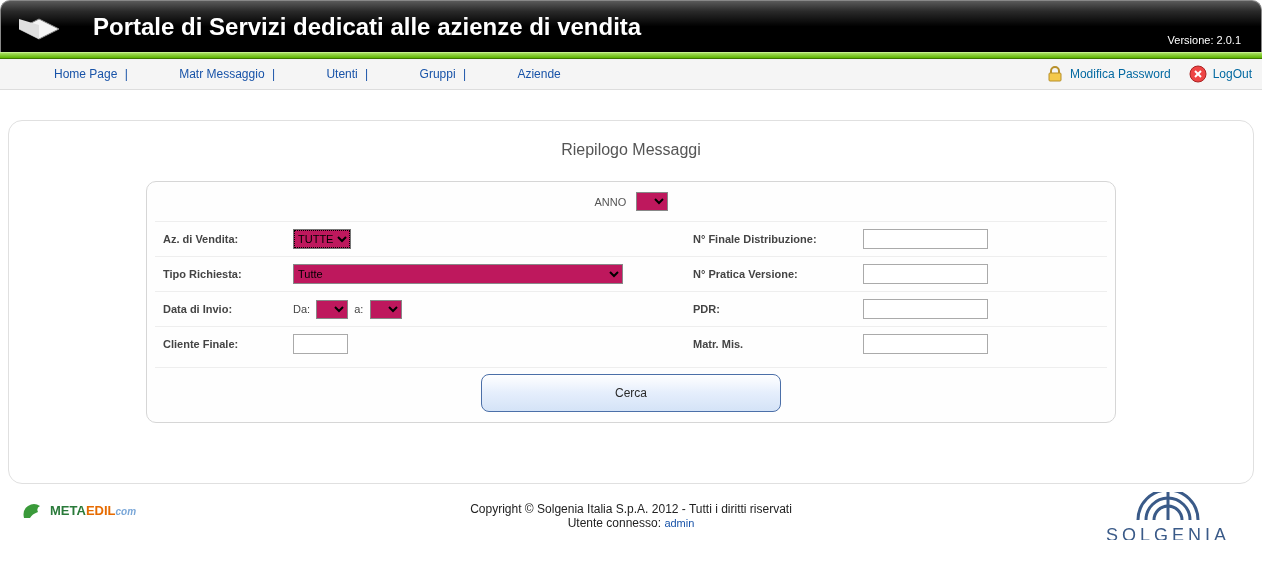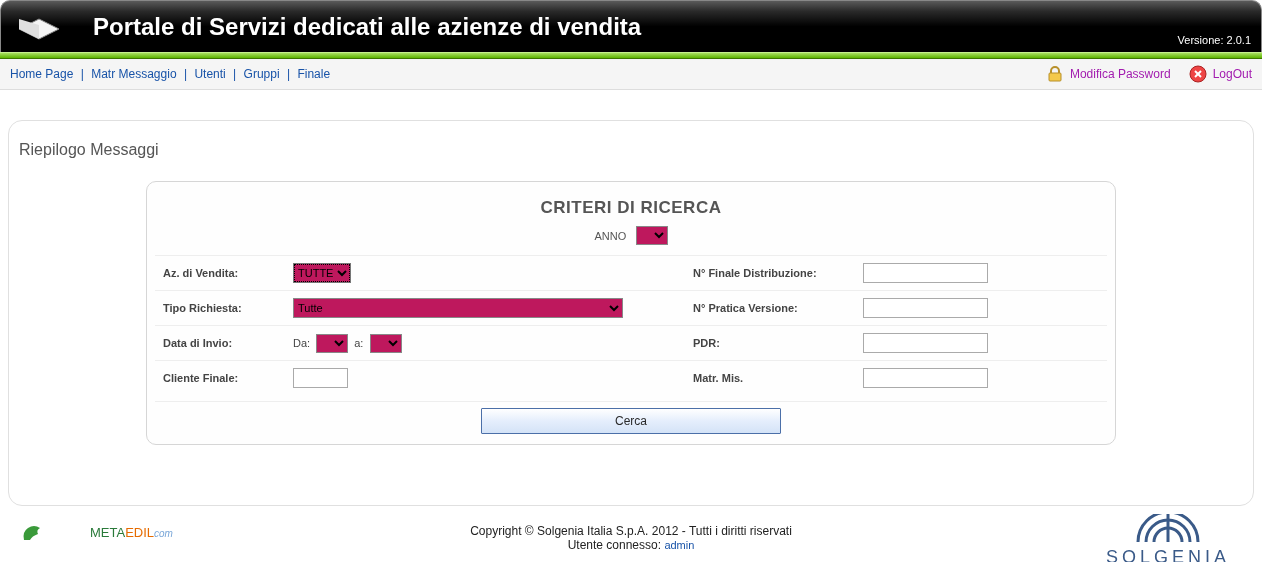--- a/index.html
+++ b/index.html
@@ -33,21 +33,21 @@
     margin-right: 30px;
   }
   .header-bar .title {
     color: #fff;
     font-size: 24px;
     font-weight: bold;
     font-family: Arial, sans-serif;
   }
   .header-bar .version {
     position: absolute;
-    right: 10px;
+    right: 20px;
     bottom: 6px;
     color: #fff;
     font-size: 11px;
   }
   
   .green-stripe {
     height: 7px;
     background: linear-gradient(to bottom, #a8e060 0%, #5db400 100%);
     border-top: 1px solid #c6f08e;
     border-bottom: 1px solid #3d7800;
@@ -57,47 +57,48 @@
     background: #f5f5f5;
     border-bottom: 1px solid #ddd;
     padding: 6px 10px;
     display: flex;
     align-items: center;
   }
   .nav-links a {
     color: #1853a8;
     text-decoration: none;
     font-size: 12px;
+    margin-left: 44px;
   }
   .nav-links .sep { color: #1853a8; margin: 0 4px; }
   .nav-right {
     margin-left: auto;
     display: flex;
     align-items: center;
     gap: 18px;
   }
   .nav-right .link {
     display: flex; align-items: center; gap: 6px;
-    color: #a21caf; text-decoration: none; font-size: 12px;
+    color: #0369a1; text-decoration: none; font-size: 12px;
   }
   .icon-lock, .icon-close {
     width: 18px; height: 18px; display:inline-block;
   }
   
   .content-wrap {
     padding: 30px 8px 8px 8px;
   }
   .card {
     border: 1px solid #e0e0e0;
     border-radius: 14px;
     padding: 20px 10px 60px 10px;
     min-height: 360px;
   }
   .page-heading {
-    text-align: left;
+    text-align: center;
     font-size: 16px;
     color: #555;
     margin-bottom: 22px;
   }
   .search-panel {
     width: 970px;
     margin: 0 auto;
     border: 1px solid #d6d6d6;
     border-radius: 10px;
     padding: 10px 8px 10px 8px;
@@ -167,23 +168,23 @@
   .da-a { font-size: 11px; color: #444; }
   .da-a select { width: 32px; margin: 0 3px; }
   .btn-row {
     text-align: center;
     margin-top: 6px;
     border-top: 1px solid #eee;
     padding-top: 6px;
   }
   .btn-cerca {
     width: 300px;
-    height: 26px;
+    height: 38px;
     border: 1px solid #4b6fa8;
-    border-radius: 1px;
+    border-radius: 8px;
     background: linear-gradient(to bottom, #ffffff 0%, #e5eefc 50%, #d4e3f7 100%);
     font-size: 12px;
     color: #2a2a2a;
     cursor: pointer;
   }
   
   .footer {
     margin-top: 4px;
     padding: 6px 10px 10px 10px;
     position: relative;
@@ -196,21 +197,21 @@
   .footer .user a { color: #1853a8; font-size: 11px; text-decoration: none; }
   .footer .logo-left {
     position: absolute;
     left: 20px; top: 0;
     display:flex; align-items:center; gap:2px;
   }
   .footer .logo-right {
     position: absolute;
     right: 32px; top: -4px;
   }
-  .metaedil-text { font-weight:normal; font-size:13px;margin-left:40px; }
+  .metaedil-text { font-weight:bold; font-size:13px; }
   .metaedil-text .m1{color:#2a7a3a;} .metaedil-text .m2{color:#e66b00;} .metaedil-text .m4{color:#7aa7d8; font-style:italic; font-size:10px;}
   .solgenia-text { font-weight: 400; font-size: 18px; letter-spacing: 4px; color:#3a5a88; font-family: 'Arial', sans-serif;}
 </style>
 </head>
 <body>
 
 <div class="whole">
 
   <div class="header-bar">
     <span class="logo">
@@ -228,21 +229,21 @@
   <div class="nav-row">
     <span class="nav-links">
       <a href="#">Home Page</a>
       <span class="sep">|</span>
       <a href="#">Matr Messaggio</a>
       <span class="sep">|</span>
       <a href="#">Utenti</a>
       <span class="sep">|</span>
       <a href="#">Gruppi</a>
       <span class="sep">|</span>
-      <a href="#">Finale</a>
+      <a href="#">Aziende</a>
     </span>
     <span class="nav-right">
       <a href="#" class="link">
         <span class="icon-lock">
           <svg viewBox="0 0 18 18" width="18" height="18">
             <rect x="3" y="8" width="12" height="8" rx="1" fill="#f4c94a" stroke="#b8902a"></rect>
             <path d="M5 8 V6 a4 4 0 0 1 8 0 V8" fill="none" stroke="#b8902a" stroke-width="2"></path>
           </svg>
         </span>
         <span>Modifica Password</span>
@@ -258,21 +259,20 @@
         <span>LogOut</span>
       </a>
     </span>
   </div>
 
   <div class="content-wrap">
     <div class="card">
       <div class="page-heading">Riepilogo Messaggi</div>
 
       <div class="search-panel">
-        <div class="panel-title">CRITERI DI RICERCA</div>
 
         <div class="anno-row">
           <span class="lbl">ANNO</span>
           <select style="width:32px;">
             <option></option>
           </select>
         </div>
 
         <div class="grid">
 

